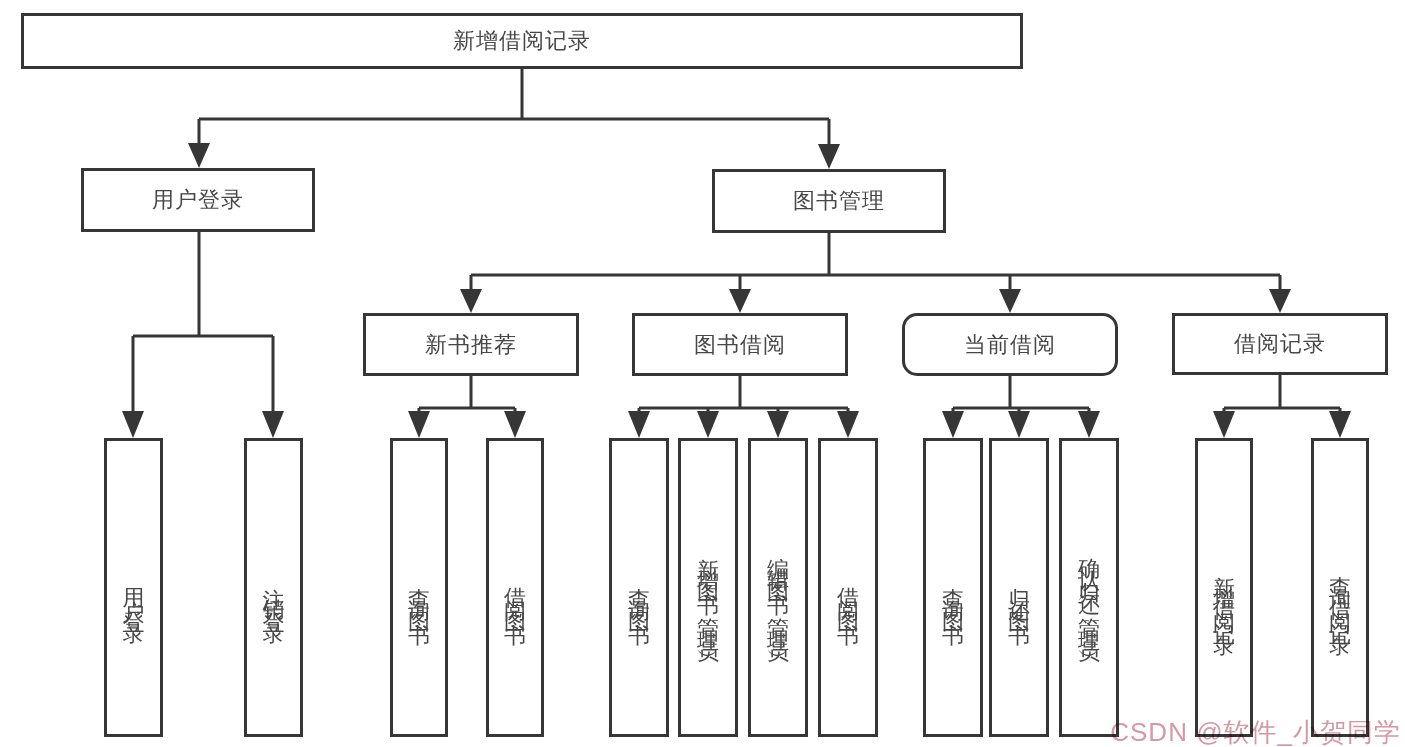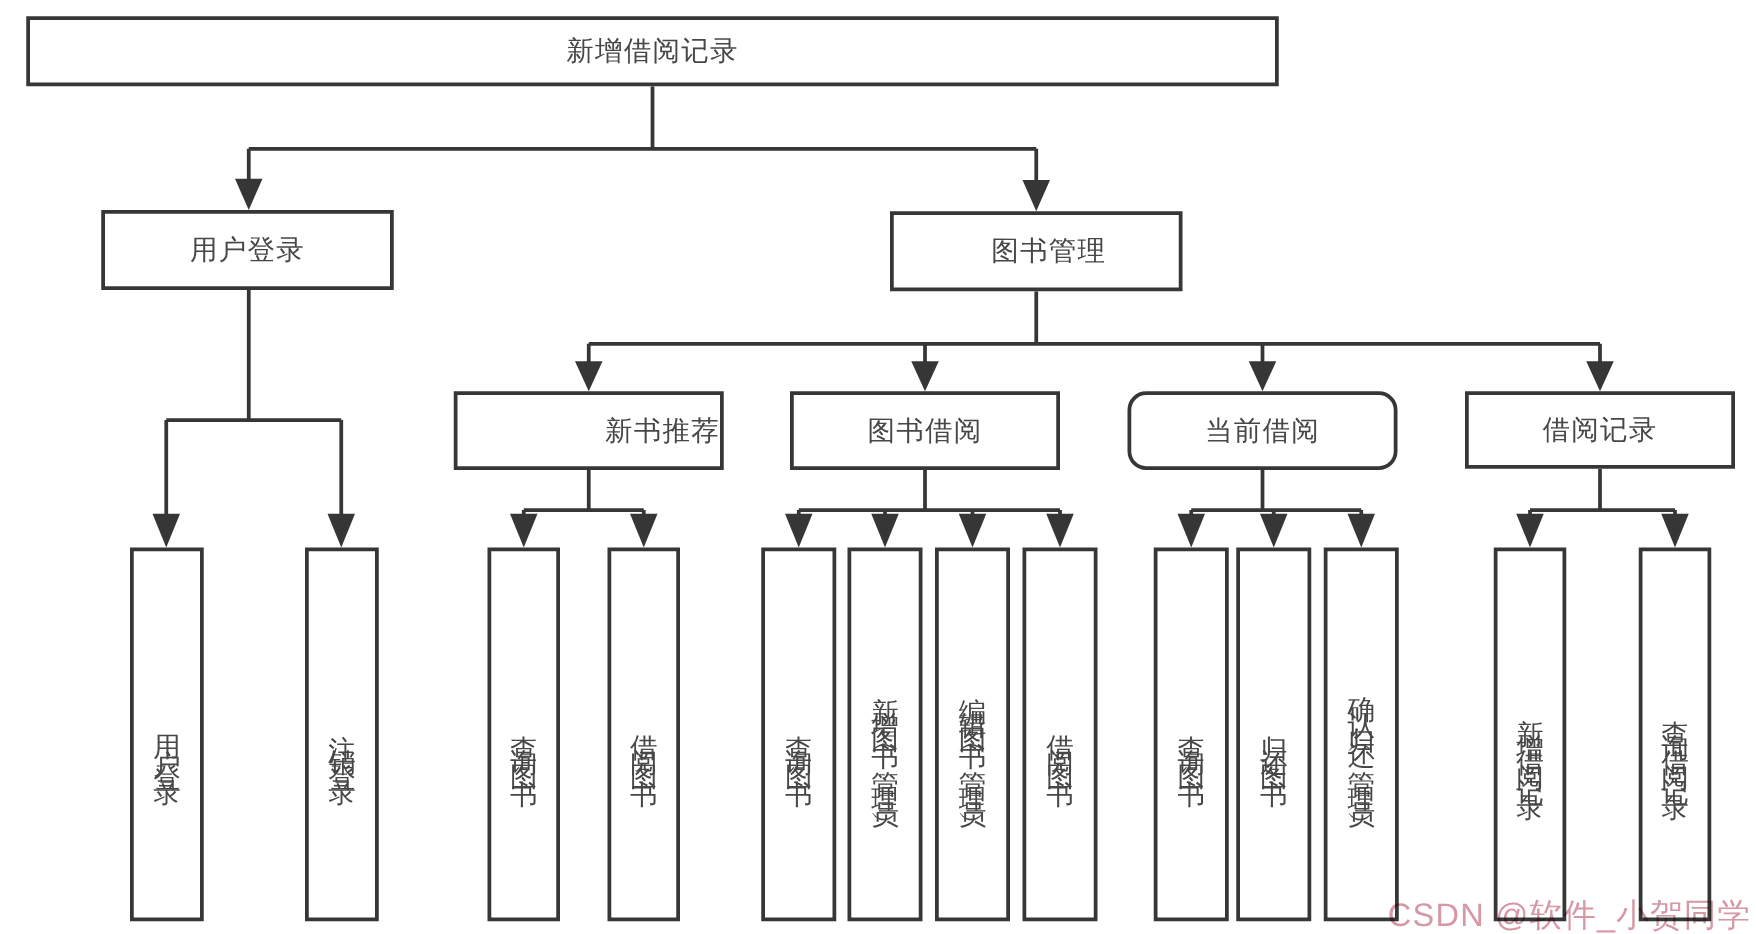--- a/index.html
+++ b/index.html
@@ -65,21 +65,21 @@
     <span>新增借阅记录</span>
   </div>
 
   <div class="node" style="left:81px;top:168px;width:234px;height:64px;">
     <span>用户登录</span>
   </div>
   <div class="node" style="left:712px;top:169px;width:234px;height:64px;padding-left:20px;">
     <span>图书管理</span>
   </div>
 
-  <div class="node" style="left:363px;top:313px;width:216px;height:63px;justify-content:flex-end;">
+  <div class="node" style="left:363px;top:313px;width:216px;height:63px;">
     <span>新书推荐</span>
   </div>
   <div class="node" style="left:632px;top:313px;width:216px;height:63px;text-align:center;">
     <span>图书借阅</span>
   </div>
   <div class="node" style="left:902px;top:313px;width:216px;height:63px;border-radius:15px;">
     <span>当前借阅</span>
   </div>
   <div class="node" style="left:1172px;top:313px;width:216px;height:62px;">
     <span>借阅记录</span>

